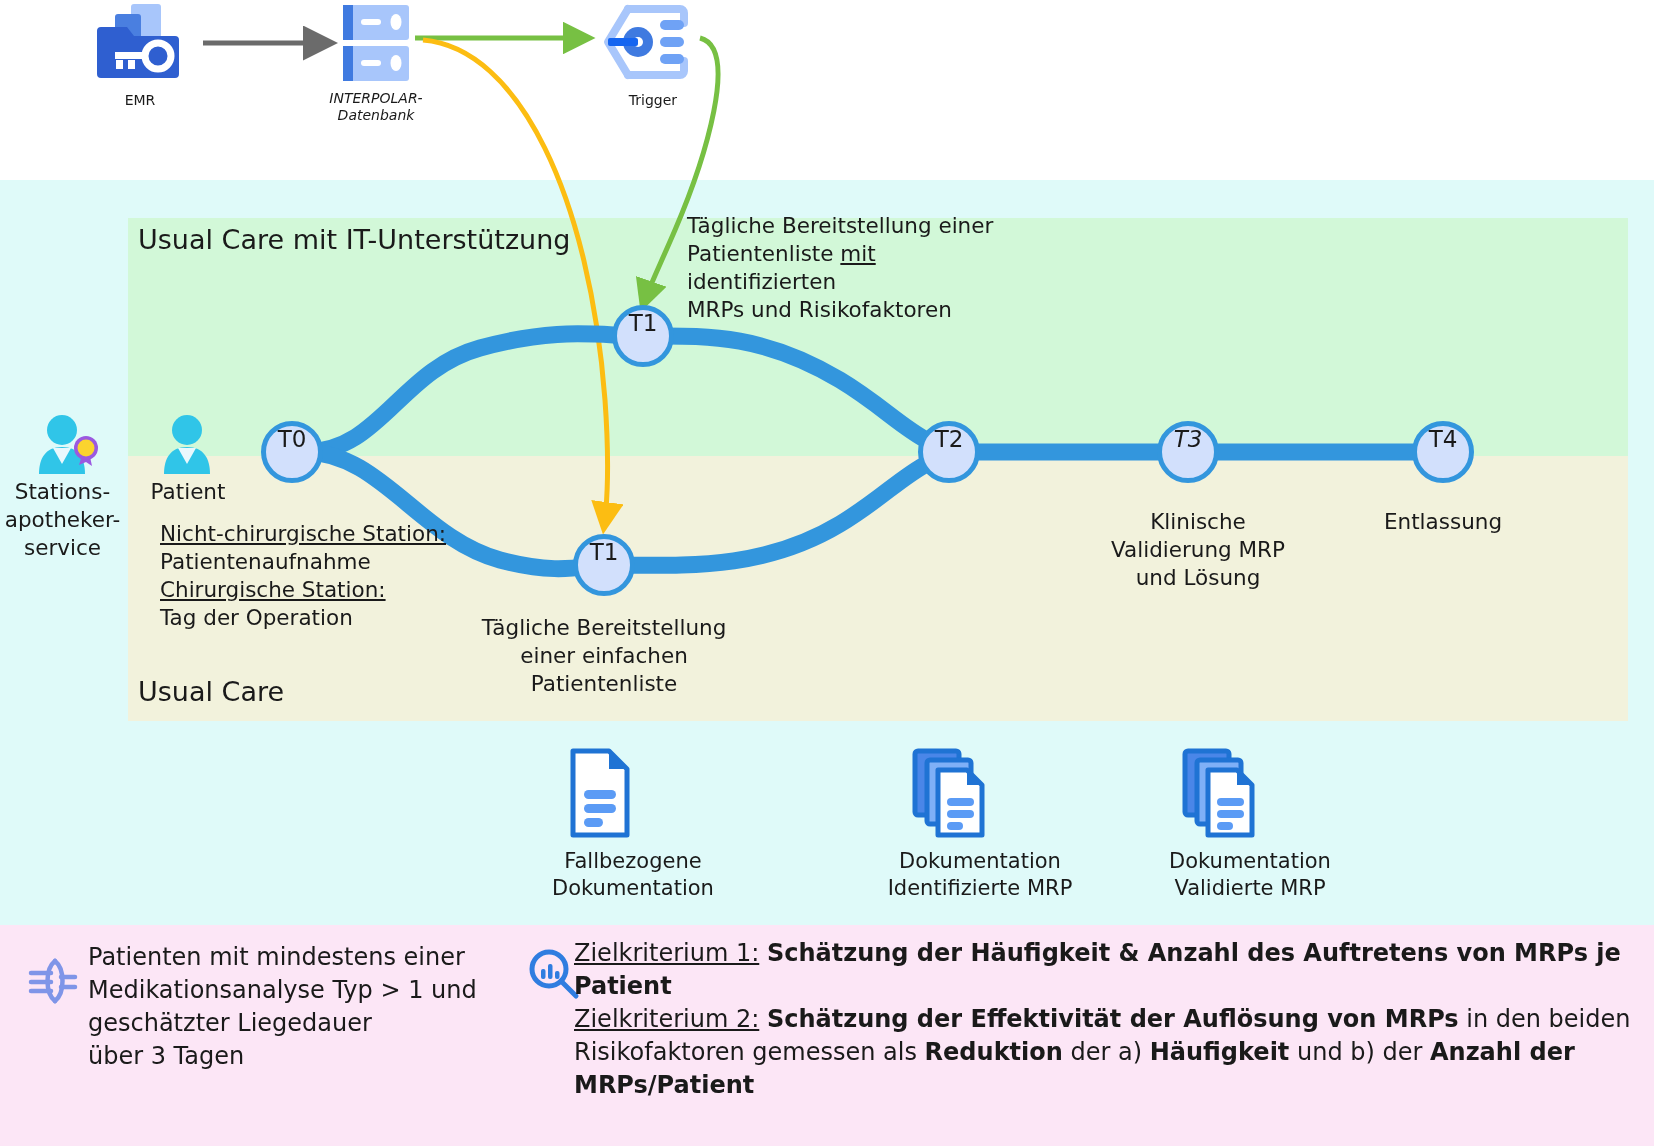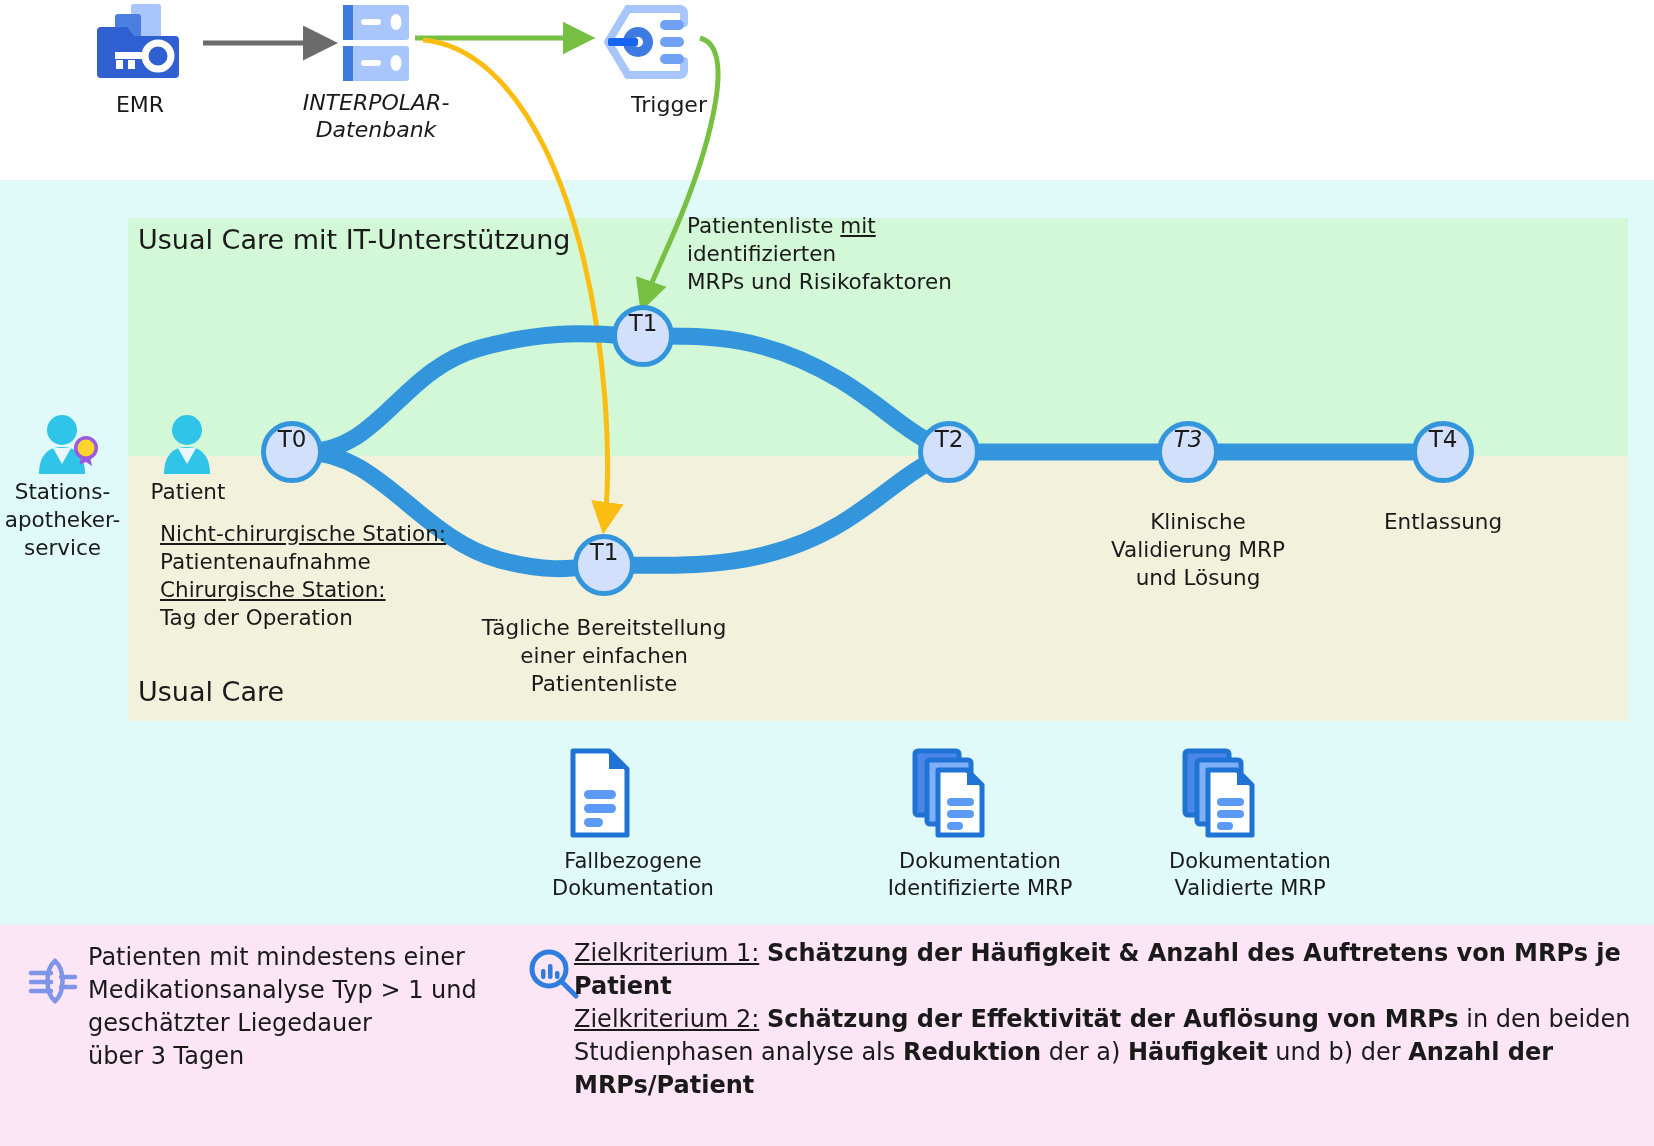--- a/index.html
+++ b/index.html
@@ -15,21 +15,21 @@
   .abs{position:absolute;}
 
   
   #cyan-band{left:0;top:180px;width:1654px;height:745px;background:#dffaf9;}
   #green-region{left:128px;top:218px;width:1500px;height:238px;background:#d2f8d8;}
   #beige-region{left:128px;top:456px;width:1500px;height:265px;background:#f2f2dc;}
 
   .region-title{font-size:27px;color:#1a1a1a;white-space:nowrap;}
 
   
-  .top-label{font-size:22px;text-align:center;line-height:1.22;white-space:nowrap;}
+  .top-label{font-size:14px;text-align:center;line-height:1.22;white-space:nowrap;}
 
   
   .tnode{
     width:62px;height:62px;border-radius:50%;
     background:#d2e0fc;border:5px solid #3396dd;
     box-sizing:border-box;
     display:flex;align-items:flex-start;justify-content:center;
     font-size:23px;color:#1a1a1a;
     z-index:6;
   }
@@ -95,21 +95,21 @@
       <path d="M86 55 v10 a4 4 0 0 1 -4 4 h-52" fill="none" stroke="#a8c6fb" stroke-width="8" stroke-linecap="round"></path>
       <path d="M30 3 L10 36 L30 69" fill="none" stroke="#a8c6fb" stroke-width="8" stroke-linecap="round" stroke-linejoin="round"></path>
       <circle cx="40" cy="36" r="15" fill="#3f7ae0"></circle>
       <circle cx="40" cy="36" r="5" fill="#ffffff"></circle>
       <rect x="10" y="32" width="30" height="8" rx="2" fill="#1565f0"></rect>
       <rect x="62" y="14" width="24" height="10" rx="5" fill="#6fa2f5"></rect>
       <rect x="62" y="31" width="24" height="10" rx="5" fill="#6fa2f5"></rect>
       <rect x="62" y="48" width="24" height="10" rx="5" fill="#6fa2f5"></rect>
     </svg>
   </div>
-  <div class="abs top-label" style="left:594px;top:92px;width:150px;">Trigger</div>
+  <div class="abs top-label" style="left:578px;top:92px;width:150px;">Trigger</div>
 
   <svg class="abs" style="left:0;top:0;" width="1654" height="620">
     <defs>
       <marker id="ah-grey" markerWidth="7" markerHeight="7" refX="5.4" refY="3.5" orient="auto">
         <path d="M0,0 L7,3.5 L0,7 z" fill="#6b6b6b"></path>
       </marker>
       <marker id="ah-green" markerWidth="6.5" markerHeight="6.5" refX="5" refY="3.25" orient="auto">
         <path d="M0,0 L6.5,3.25 L0,6.5 z" fill="#77c043"></path>
       </marker>
       <marker id="ah-yellow" markerWidth="6.5" markerHeight="6.5" refX="5" refY="3.25" orient="auto">
@@ -183,20 +183,21 @@
   <div class="abs cap" style="left:138px;top:478px;width:100px;">Patient</div>
 
   <div class="abs cap-l" style="left:160px;top:520px;width:340px;">
     <div class="u">Nicht-chirurgische Station:</div>
     <div>Patientenaufnahme</div>
     <div class="u">Chirurgische Station:</div>
     <div>Tag der Operation</div>
   </div>
 
   <div class="abs cap-l" style="left:687px;top:212px;width:340px;">
+    <div>Tägliche Bereitstellung einer</div>
     <div>
       <span>Patientenliste </span><span class="u">mit</span><span> identifizierten</span>
     </div>
     <div>MRPs und Risikofaktoren</div>
   </div>
 
   <div class="abs cap" style="left:444px;top:614px;width:320px;">
     <div>Tägliche Bereitstellung</div>
     <div>einer einfachen</div>
     <div>Patientenliste</div>
@@ -292,21 +293,21 @@
     <div class="abs panel-text" style="left:62px;top:12px;width:1075px;">
       <div>
         <span class="u">Zielkriterium 1:</span>
         <b>Schätzung der Häufigkeit &amp; Anzahl des Auftretens von MRPs je Patient</b>
       </div>
       <div>
         <span class="u">Zielkriterium 2:</span>
         <b>Schätzung der Effektivität der Auflösung von MRPs</b><span> in den beiden</span>
       </div>
       <div>
-        <span>Studienphasen analyse als </span><b>Reduktion</b><span> der a) </span><b>Häufigkeit</b><span> und b) der </span><b>Anzahl der</b>
+        <span>Risikofaktoren gemessen als </span><b>Reduktion</b><span> der a) </span><b>Häufigkeit</b><span> und b) der </span><b>Anzahl der</b>
       </div>
       <div>
         <b>MRPs/Patient</b>
       </div>
     </div>
   </div>
 
 </div>
 
 </body></html>

